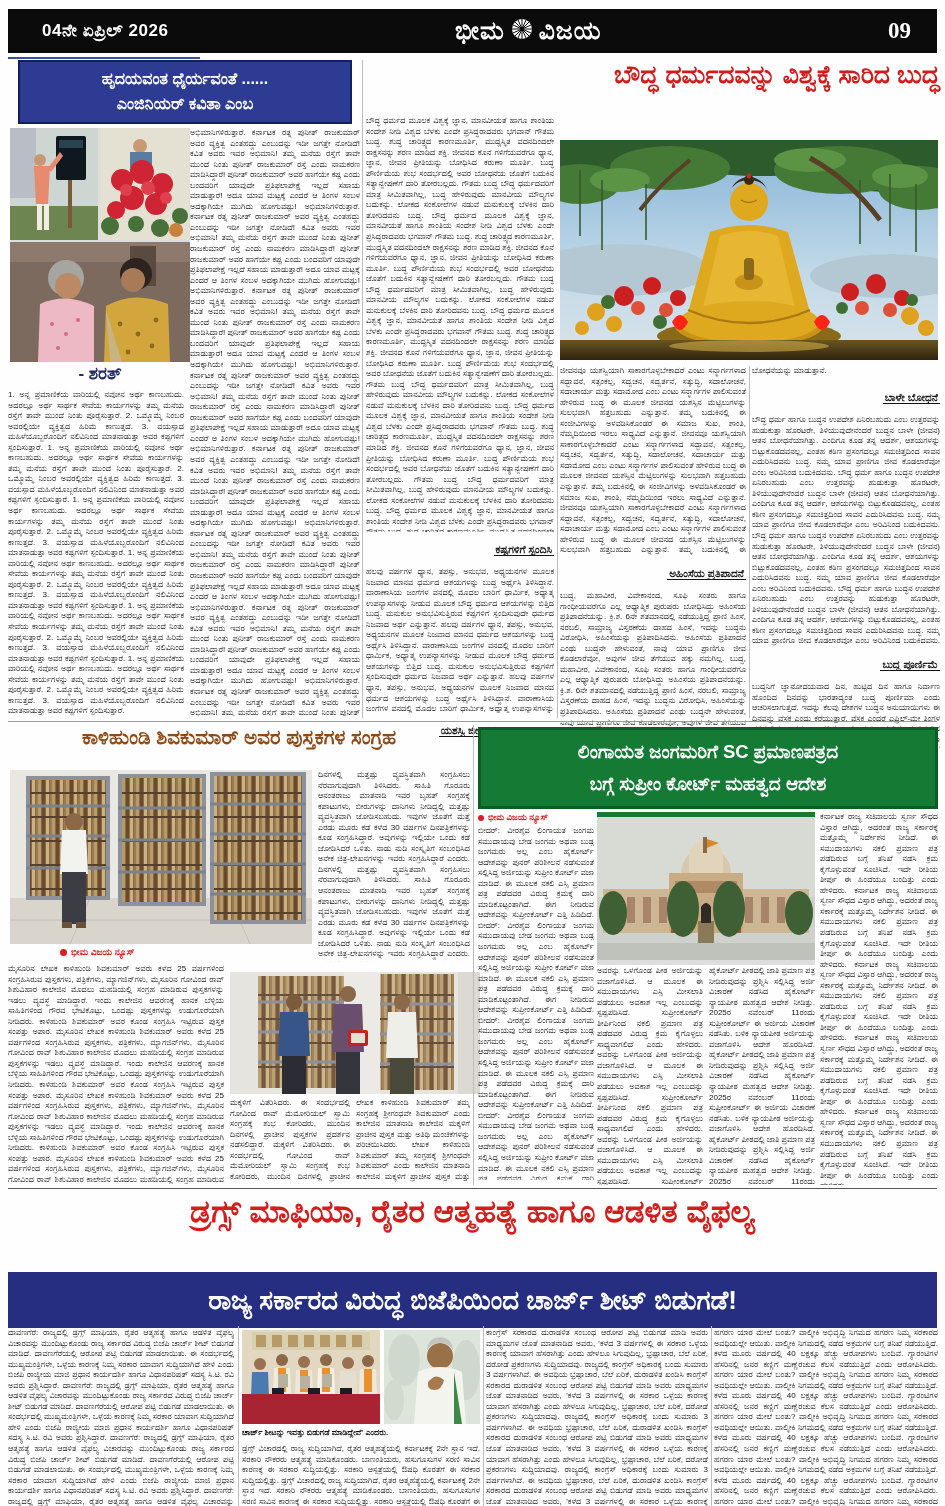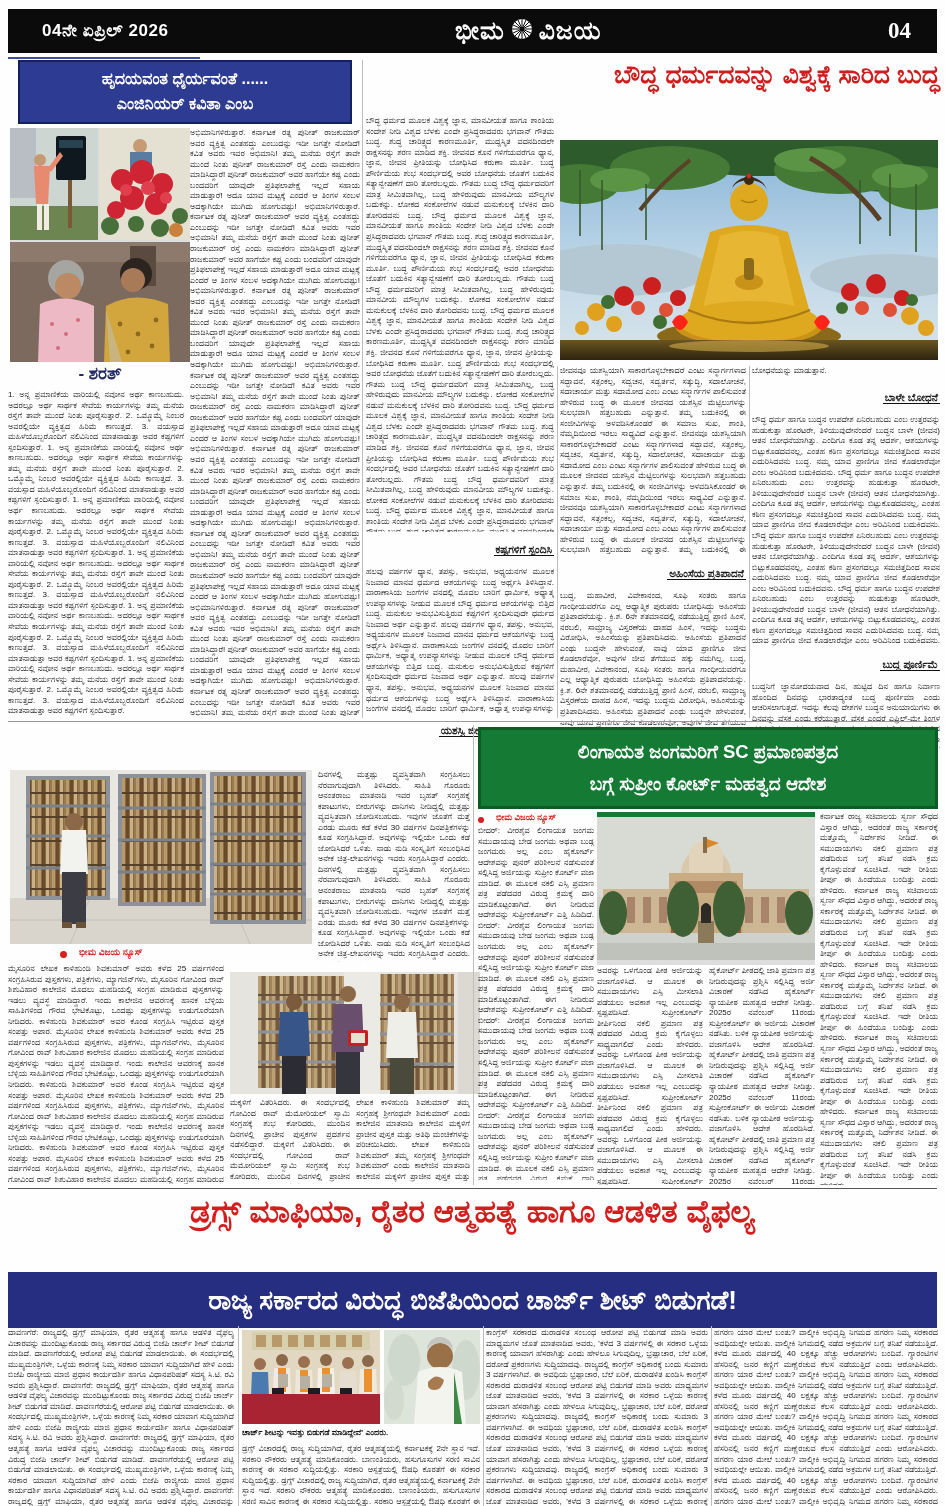--- a/index.html
+++ b/index.html
@@ -12,21 +12,21 @@
   .masthead{display:flex;align-items:center;gap:6px;font-size:25px;font-weight:bold;letter-spacing:1px;}
   .hdr-page{font-size:23px;font-weight:bold;padding-right:26px;font-family:"Liberation Serif",serif;}
   .hdr-underline{position:absolute;left:8px;top:57px;width:192px;height:2px;background:#3c4da2;}
   
   .txt{font-size:8px;line-height:1.32;text-align:justify;overflow:hidden;color:#141414;
        font-family:"Liberation Sans",sans-serif;}
   .subhead{font-size:10.5px;font-weight:bold;text-align:right;margin:11px 0;overflow:hidden;white-space:nowrap;}
   .subhead span{border-bottom:1px solid #111;padding:0 2px;}
   .vrule{position:absolute;width:1px;background:#bdbdbd;}
   .hrule{position:absolute;height:1px;background:#9a9a9a;}
-  .newstag{display:flex;align-items:flex-end;gap:12px;font-size:9px;font-weight:bold;color:#d81f1f;}
+  .newstag{display:flex;align-items:center;gap:4px;font-size:9px;font-weight:bold;color:#d81f1f;}
   .newstag .dot{width:7px;height:7px;border-radius:50%;background:#d81f1f;display:inline-block;}
   
   .kv-headbox{position:absolute;left:18px;top:60px;width:330px;height:60px;background:#2d3b92;
               border:2px solid #141f5e;color:#fff;display:flex;flex-direction:column;justify-content:center;
               text-align:center;font-weight:bold;font-size:16px;line-height:1.55;}
   .kv-byline{position:absolute;left:10px;top:364px;width:180px;text-align:center;font-weight:bold;
              font-size:17px;color:#222b66;}
   
   .bd-headline{position:absolute;left:362px;top:60px;width:578px;text-align:right;color:#cf1d1d;
                font-weight:bold;font-size:25px;}
@@ -66,21 +66,21 @@
             <line x1="7" y1="2" x2="15" y2="20"></line>
               <line x1="15" y1="2" x2="7" y2="20"></line>
             <line x1="2" y1="7" x2="20" y2="15"></line>
               <line x1="2" y1="15" x2="20" y2="7"></line>
           </g>
           <circle cx="11" cy="11" r="2.2" fill="#0b0b0b"></circle>
         </svg>
       </span>
       <span>ವಿಜಯ</span>
     </div>
-    <div class="hdr-page">04</div>
+    <div class="hdr-page">09</div>
   </div>
   <div class="hdr-underline"></div>
 
   <div class="kv-headbox">
     <div>ಹೃದಯವಂತ ಧೈರ್ಯವಂತೆ ......</div>
     <div>ಎಂಜಿನಿಯರ್ ಕವಿತಾ ಎಂಬ</div>
   </div>
 
   <div class="photo" style="left:10px;top:128px;width:180px;height:234px;">
     <svg width="180" height="234" viewBox="0 0 180 234">
@@ -266,20 +266,21 @@
     <div class="subhead"><span>ಬಾಳೇ ಬೋಧನೆ</span></div>
     <div class="txt" style="height:232px;">ಬೌದ್ಧ ಧರ್ಮ ಹಾಗೂ ಬುದ್ಧನ ಉಪದೇಶ ಏನಿರಬಹುದು ಎಂಬ ಉತ್ತರವನ್ನು ಹುಡುಕುತ್ತಾ ಹೊರಟರೇ, ತಿಳಿಯುವುದೇನೆಂದರೆ ಬುದ್ಧನ ಬಾಳೇ (ಜೀವನ) ಆತನ ಬೋಧನೆಯಾಗಿತ್ತು. ಎಂದಿಗೂ ಕೂಡ ತನ್ನ ಆದರ್ಶ, ಆಶಯಗಳನ್ನು ಬಿಟ್ಟುಕೊಡದವನಲ್ಲ, ಎಂತಹ ಕಠಿಣ ಪ್ರಸಂಗದಲ್ಲೂ ಸಮಚಿತ್ತದಿಂದ ಸಾವನ ಎದುರಿಸಿದವನು ಬುದ್ಧ. ನಮ್ಮ ಯಾವ ಪ್ರಾಣಿಗೂ ಜೀವ ಕೊಡಲಾರೆವೋ ಎಂಬ ಅರಿವಿನಿಂದ ಬದುಕಿದವನು. ಬೌದ್ಧ ಧರ್ಮ ಹಾಗೂ ಬುದ್ಧನ ಉಪದೇಶ ಏನಿರಬಹುದು ಎಂಬ ಉತ್ತರವನ್ನು ಹುಡುಕುತ್ತಾ ಹೊರಟರೇ, ತಿಳಿಯುವುದೇನೆಂದರೆ ಬುದ್ಧನ ಬಾಳೇ (ಜೀವನ) ಆತನ ಬೋಧನೆಯಾಗಿತ್ತು. ಎಂದಿಗೂ ಕೂಡ ತನ್ನ ಆದರ್ಶ, ಆಶಯಗಳನ್ನು ಬಿಟ್ಟುಕೊಡದವನಲ್ಲ, ಎಂತಹ ಕಠಿಣ ಪ್ರಸಂಗದಲ್ಲೂ ಸಮಚಿತ್ತದಿಂದ ಸಾವನ ಎದುರಿಸಿದವನು ಬುದ್ಧ. ನಮ್ಮ ಯಾವ ಪ್ರಾಣಿಗೂ ಜೀವ ಕೊಡಲಾರೆವೋ ಎಂಬ ಅರಿವಿನಿಂದ ಬದುಕಿದವನು. ಬೌದ್ಧ ಧರ್ಮ ಹಾಗೂ ಬುದ್ಧನ ಉಪದೇಶ ಏನಿರಬಹುದು ಎಂಬ ಉತ್ತರವನ್ನು ಹುಡುಕುತ್ತಾ ಹೊರಟರೇ, ತಿಳಿಯುವುದೇನೆಂದರೆ ಬುದ್ಧನ ಬಾಳೇ (ಜೀವನ) ಆತನ ಬೋಧನೆಯಾಗಿತ್ತು. ಎಂದಿಗೂ ಕೂಡ ತನ್ನ ಆದರ್ಶ, ಆಶಯಗಳನ್ನು ಬಿಟ್ಟುಕೊಡದವನಲ್ಲ, ಎಂತಹ ಕಠಿಣ ಪ್ರಸಂಗದಲ್ಲೂ ಸಮಚಿತ್ತದಿಂದ ಸಾವನ ಎದುರಿಸಿದವನು ಬುದ್ಧ. ನಮ್ಮ ಯಾವ ಪ್ರಾಣಿಗೂ ಜೀವ ಕೊಡಲಾರೆವೋ ಎಂಬ ಅರಿವಿನಿಂದ ಬದುಕಿದವನು. ಬೌದ್ಧ ಧರ್ಮ ಹಾಗೂ ಬುದ್ಧನ ಉಪದೇಶ ಏನಿರಬಹುದು ಎಂಬ ಉತ್ತರವನ್ನು ಹುಡುಕುತ್ತಾ ಹೊರಟರೇ, ತಿಳಿಯುವುದೇನೆಂದರೆ ಬುದ್ಧನ ಬಾಳೇ (ಜೀವನ) ಆತನ ಬೋಧನೆಯಾಗಿತ್ತು. ಎಂದಿಗೂ ಕೂಡ ತನ್ನ ಆದರ್ಶ, ಆಶಯಗಳನ್ನು ಬಿಟ್ಟುಕೊಡದವನಲ್ಲ, ಎಂತಹ ಕಠಿಣ ಪ್ರಸಂಗದಲ್ಲೂ ಸಮಚಿತ್ತದಿಂದ ಸಾವನ ಎದುರಿಸಿದವನು ಬುದ್ಧ. ನಮ್ಮ ಯಾವ ಪ್ರಾಣಿಗೂ ಜೀವ ಕೊಡಲಾರೆವೋ ಎಂಬ ಅರಿವಿನಿಂದ ಬದುಕಿದವನು. ಬೌದ್ಧ ಧರ್ಮ ಹಾಗೂ ಬುದ್ಧನ ಉಪದೇಶ ಏನಿರಬಹುದು ಎಂಬ ಉತ್ತರವನ್ನು ಹುಡುಕುತ್ತಾ ಹೊರಟರೇ, ತಿಳಿಯುವುದೇನೆಂದರೆ ಬುದ್ಧನ ಬಾಳೇ (ಜೀವನ) ಆತನ ಬೋಧನೆಯಾಗಿತ್ತು. ಎಂದಿಗೂ ಕೂಡ ತನ್ನ ಆದರ್ಶ, ಆಶಯಗಳನ್ನು ಬಿಟ್ಟುಕೊಡದವನಲ್ಲ, ಎಂತಹ ಕಠಿಣ ಪ್ರಸಂಗದಲ್ಲೂ ಸಮಚಿತ್ತದಿಂದ ಸಾವನ ಎದುರಿಸಿದವನು ಬುದ್ಧ. ನಮ್ಮ ಯಾವ ಪ್ರಾಣಿಗೂ ಜೀವ ಕೊಡಲಾರೆವೋ ಎಂಬ ಅರಿವಿನಿಂದ ಬದುಕಿದವನು.</div>
     <div class="subhead"><span>ಬುದ್ಧ ಪೂರ್ಣಿಮೆ</span></div>
     <div class="txt" style="height:66px;">ಬುದ್ಧನಿಗೆ ಜ್ಞಾನೋದಯವಾದ ದಿನ, ಹುಟ್ಟಿದ ದಿನ ಹಾಗೂ ನಿರ್ವಾಣ ಹೊಂದಿದ ದಿನವನ್ನು ಭಾರತಾದ್ಯಂತ ಬುದ್ಧ ಪೂರ್ಣಿಮಾ ಎಂದು ಆಚರಿಸಲಾಗುತ್ತದೆ. ಇದನ್ನು ಕೆಲವು ದೇಶಗಳ ಬುದ್ಧನ ಅನುಯಾಯಿಗಳು ಈ ದಿನವನ್ನು ವೆಸಕ ಎಂದು ಕರೆಯುತ್ತಾರೆ. ವೆಸಕ ಎಂದರೆ ಎಪ್ರಿಲ್-ಮೇ ತಿಂಗಳ ಪವಿತ್ರ ದಿನ ಎಂದರ್ಥ. ಬುದ್ಧನಿಗೆ ಜ್ಞಾನೋದಯವಾದ ದಿನ, ಹುಟ್ಟಿದ ದಿನ ಹಾಗೂ ನಿರ್ವಾಣ ಹೊಂದಿದ ದಿನವನ್ನು ಭಾರತಾದ್ಯಂತ ಬುದ್ಧ ಪೂರ್ಣಿಮಾ ಎಂದು ಆಚರಿಸಲಾಗುತ್ತದೆ. ಇದನ್ನು ಕೆಲವು ದೇಶಗಳ ಬುದ್ಧನ ಅನುಯಾಯಿಗಳು ಈ ದಿನವನ್ನು ವೆಸಕ ಎಂದು ಕರೆಯುತ್ತಾರೆ. ವೆಸಕ ಎಂದರೆ ಎಪ್ರಿಲ್-ಮೇ ತಿಂಗಳ ಪವಿತ್ರ ದಿನ ಎಂದರ್ಥ.</div>
   </div>
 
   <div class="vrule" style="left:557px;top:366px;height:352px;"></div>
   <div class="vrule" style="left:749px;top:366px;height:352px;"></div>
   <div class="hrule" style="left:8px;top:721px;width:929px;"></div>
 
+  <div class="bk-headline">ಕಾಳಿಹುಂಡಿ ಶಿವಕುಮಾರ್ ಅವರ ಪುಸ್ತಕಗಳ ಸಂಗ್ರಹ</div>
 
   <div class="photo" style="left:10px;top:770px;width:302px;height:174px;">
     <svg width="302" height="174" viewBox="0 0 302 174">
       <defs>
         <pattern id="books" width="14" height="24" patternUnits="userSpaceOnUse">
           <rect width="14" height="24" fill="#8a6a42"></rect>
           <rect x="0" width="3" height="24" fill="#b59a6a"></rect>
             <rect x="4" width="3" height="24" fill="#6a4a2a"></rect>
           <rect x="8" width="3" height="24" fill="#c9b286"></rect>
             <rect x="12" width="2" height="24" fill="#9a7a4e"></rect>

